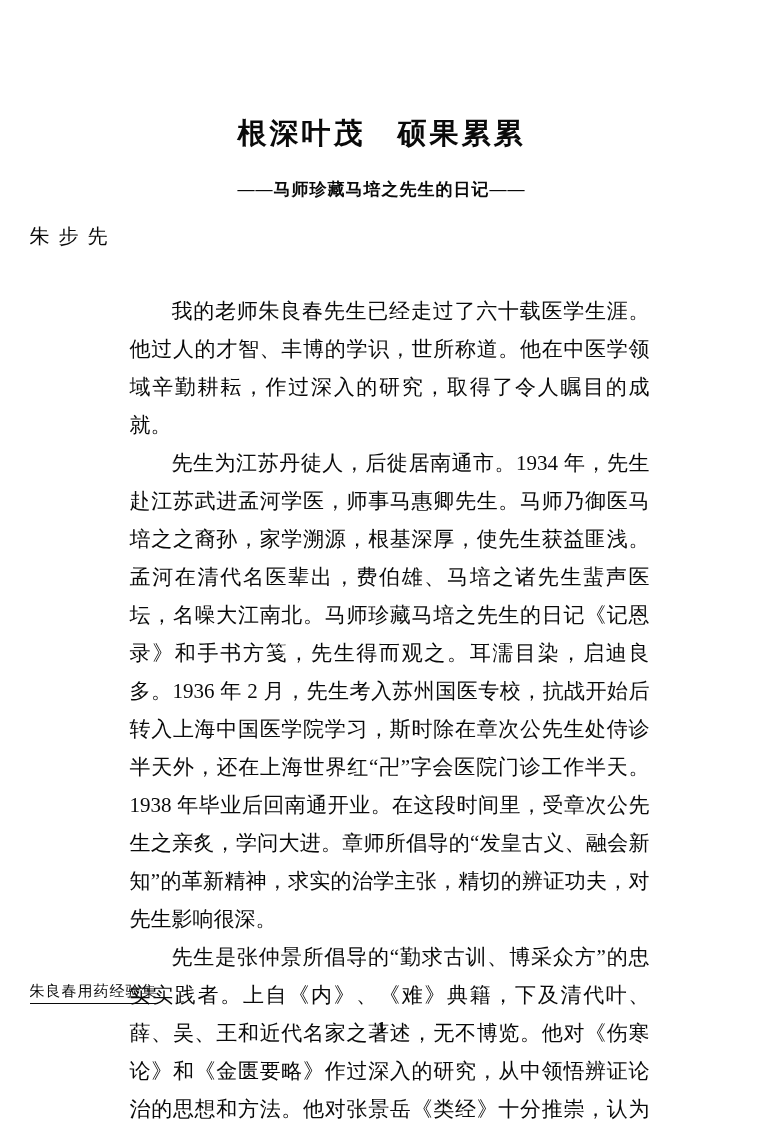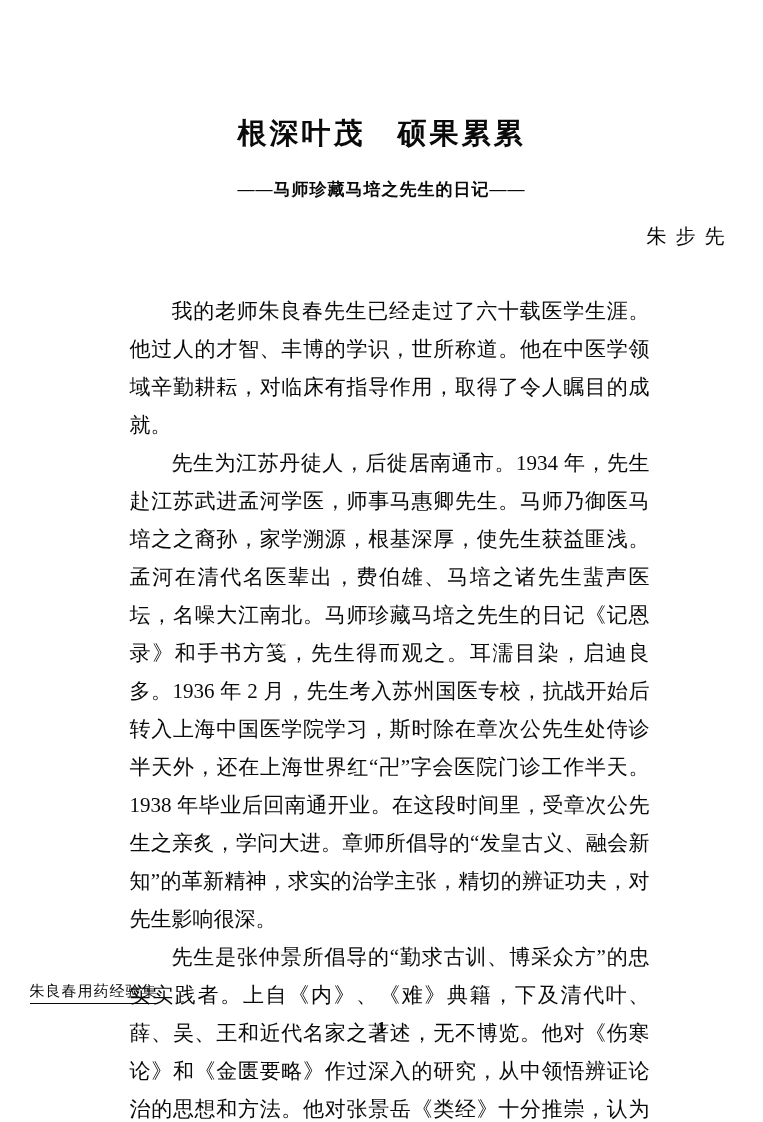--- a/index.html
+++ b/index.html
@@ -29,21 +29,21 @@
   .subtitle {
     margin-top: 24px;
     text-align: center;
     font-size: 17px;
     font-weight: bold;
     letter-spacing: 1px;
     color: #0a0a0a;
   }
   .author {
     margin-top: 22px;
-    text-align: right;
+    text-align: left;
     font-size: 20px;
     letter-spacing: 9px;
     color: #0a0a0a;
   }
   .body-text {
     margin: 42px 84px 0 100px;
     font-size: 21px;
     line-height: 38px;
     text-align: justify;
     color: #0a0a0a;
@@ -83,21 +83,21 @@
 
 <div class="page">
 
   <div class="title">根深叶茂　硕果累累</div>
 
   <div class="subtitle">——马师珍藏马培之先生的日记——</div>
 
   <div class="author">朱步先</div>
 
   <div class="body-text">
-    <p class="para">我的老师朱良春先生已经走过了六十载医学生涯。他过人的才智、丰博的学识，世所称道。他在中医学领域辛勤耕耘，对临床有指导作用，取得了令人瞩目的成就。</p>
+    <p class="para">我的老师朱良春先生已经走过了六十载医学生涯。他过人的才智、丰博的学识，世所称道。他在中医学领域辛勤耕耘，作过深入的研究，取得了令人瞩目的成就。</p>
     <p class="para">先生为江苏丹徒人，后徙居南通市。1934 年，先生赴江苏武进孟河学医，师事马惠卿先生。马师乃御医马培之之裔孙，家学溯源，根基深厚，使先生获益匪浅。孟河在清代名医辈出，费伯雄、马培之诸先生蜚声医坛，名噪大江南北。马师珍藏马培之先生的日记《记恩录》和手书方笺，先生得而观之。耳濡目染，启迪良多。1936 年 2 月，先生考入苏州国医专校，抗战开始后转入上海中国医学院学习，斯时除在章次公先生处侍诊半天外，还在上海世界红“卍”字会医院门诊工作半天。1938 年毕业后回南通开业。在这段时间里，受章次公先生之亲炙，学问大进。章师所倡导的“发皇古义、融会新知”的革新精神，求实的治学主张，精切的辨证功夫，对先生影响很深。</p>
     <p class="para">先生是张仲景所倡导的“勤求古训、博采众方”的忠实实践者。上自《内》、《难》典籍，下及清代叶、薛、吴、王和近代名家之著述，无不博览。他对《伤寒论》和《金匮要略》作过深入的研究，从中领悟辨证论治的思想和方法。他对张景岳《类经》十分推崇，认为斯书彰明经义，有很多精辟的论述，对临床有指导作用。又折服孙一奎《赤水玄珠》，认为其中很多内容富于巧思，体现了辨证论治精神。他很留心前人的医案，认为这是实践的记录，可窥医家之功力，临证之心法，领略不同时期医家的风格，以资今日之借鉴。例如他对</p>
   </div>
 
   <div class="footer-title-wrap">
     <span class="footer-title">朱良春用药经验集</span>
   </div>
 
   <div class="page-number">1</div>
 

